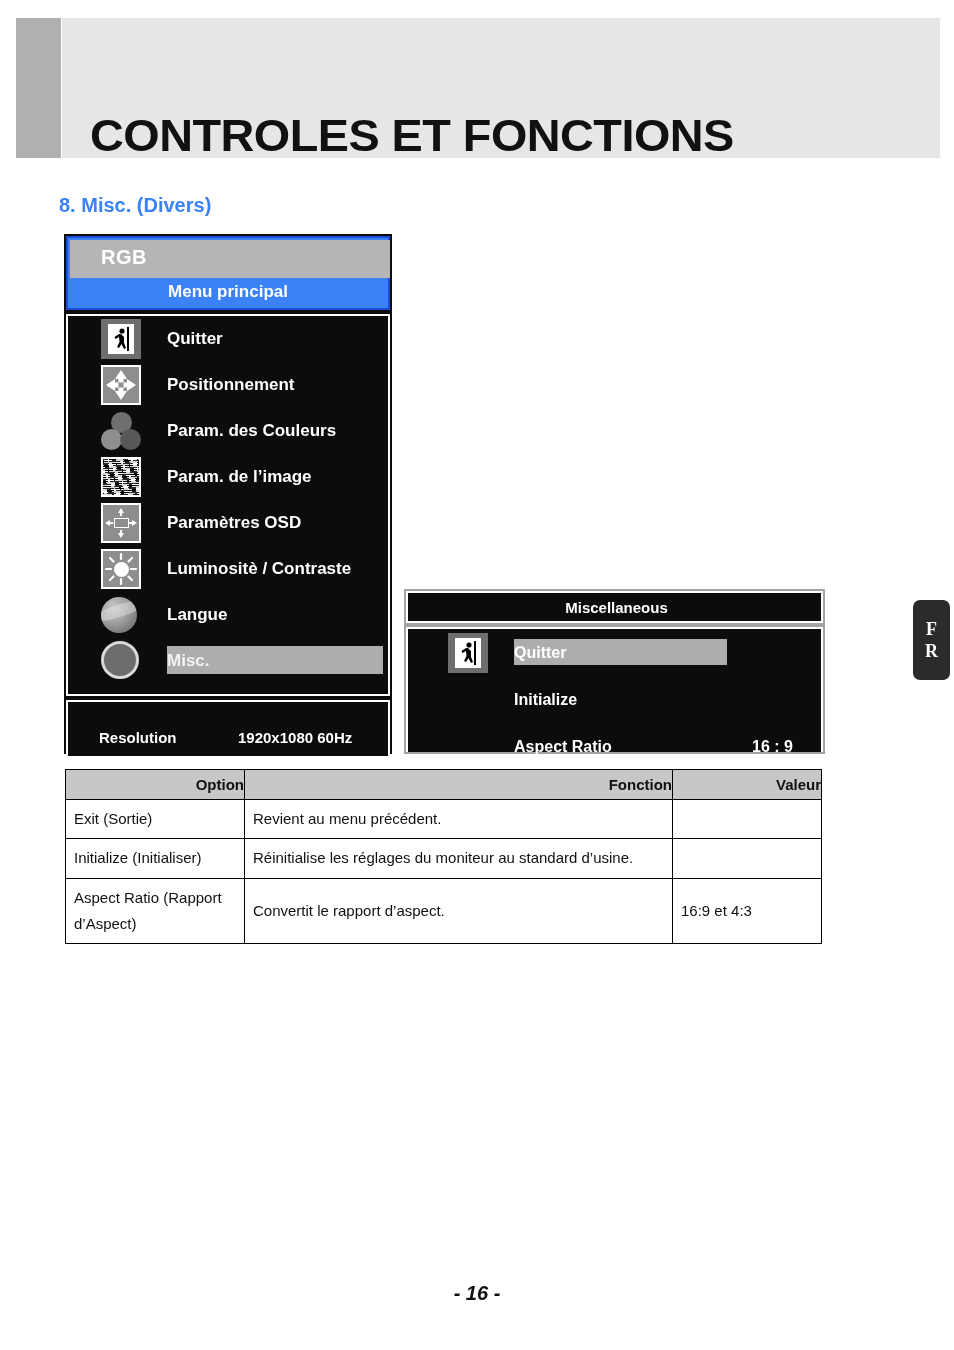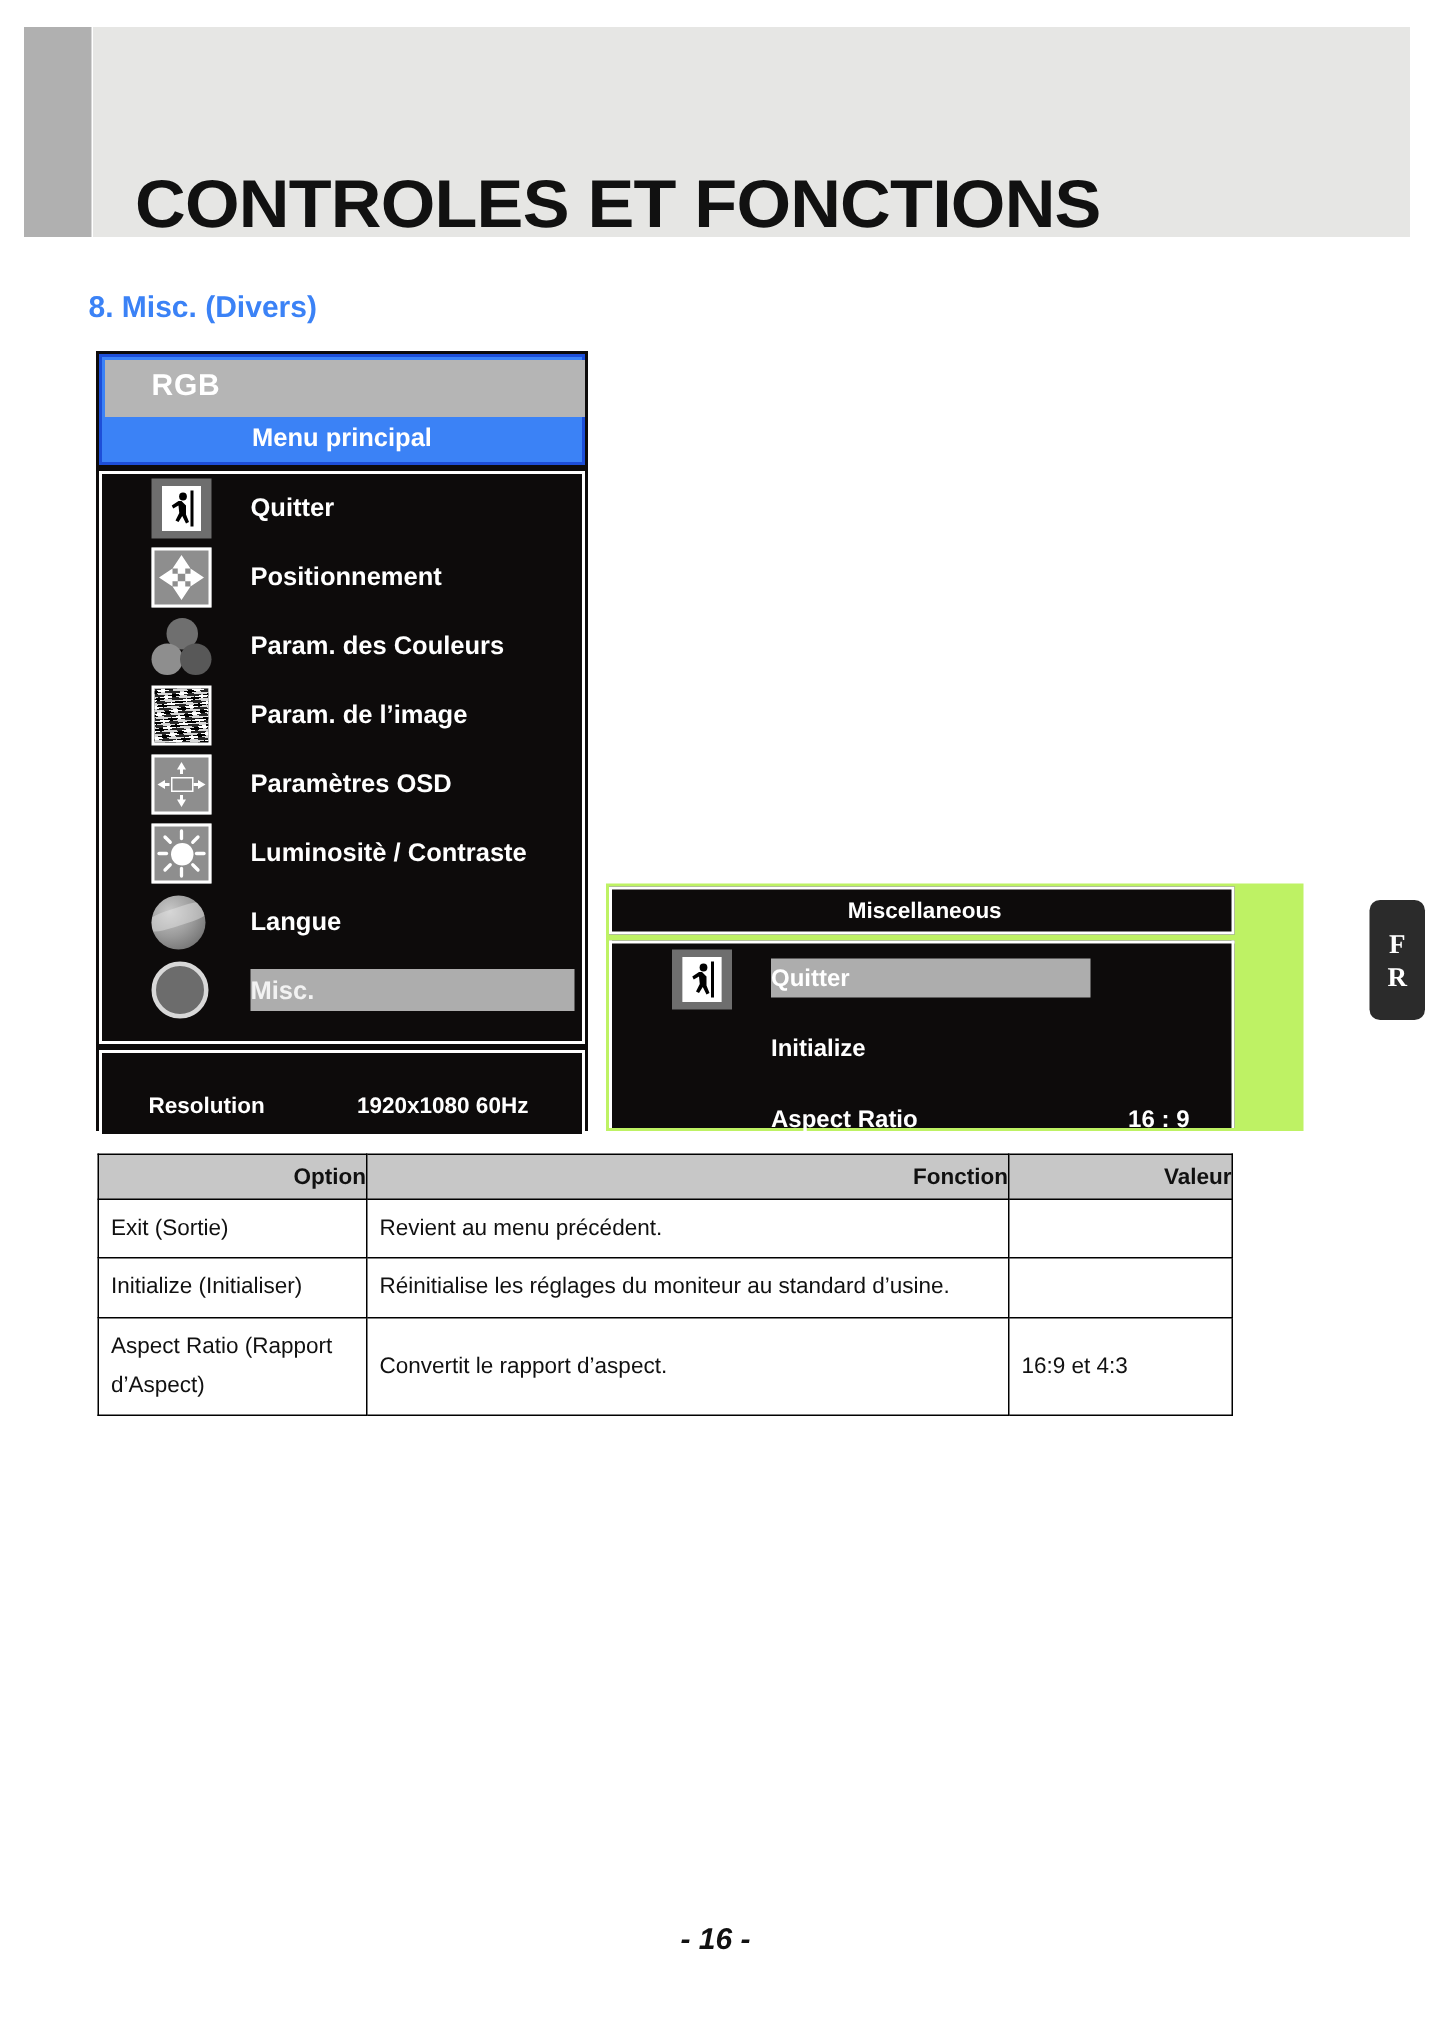--- a/index.html
+++ b/index.html
@@ -184,22 +184,21 @@
     color: #ffffff;
   }
 
   
   #osd-misc {
     position: absolute;
     left: 404px;
     top: 589px;
     width: 421px;
     height: 165px;
-    background: #bef264;
-    padding-left: 44px;
+    background: #a3a3a3;
   }
   #osd-misc-titlebar {
     position: absolute;
     left: 2px;
     top: 2px;
     width: 417px;
     height: 32px;
     border: 2px solid #ffffff;
     box-sizing: border-box;
     background: #0d0b0b;

